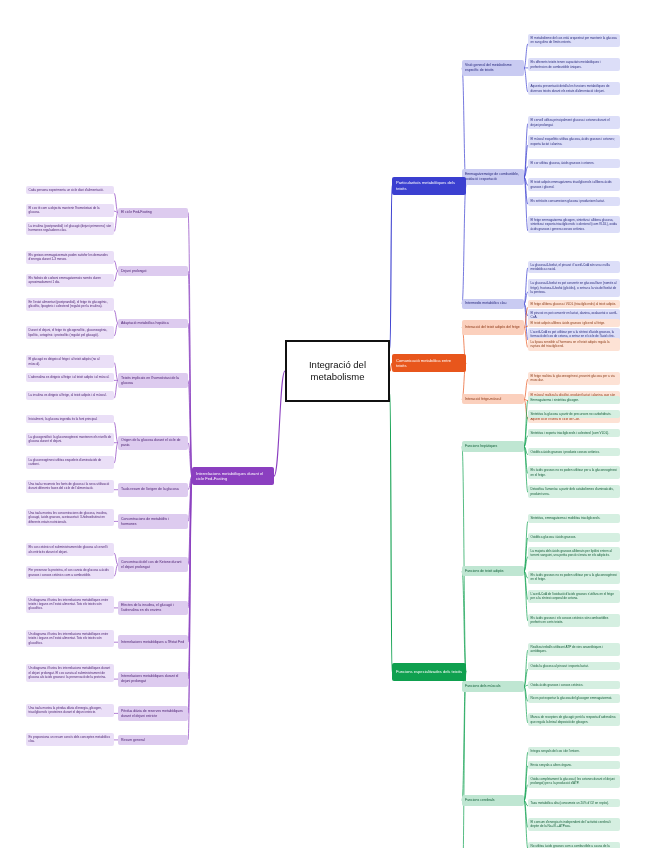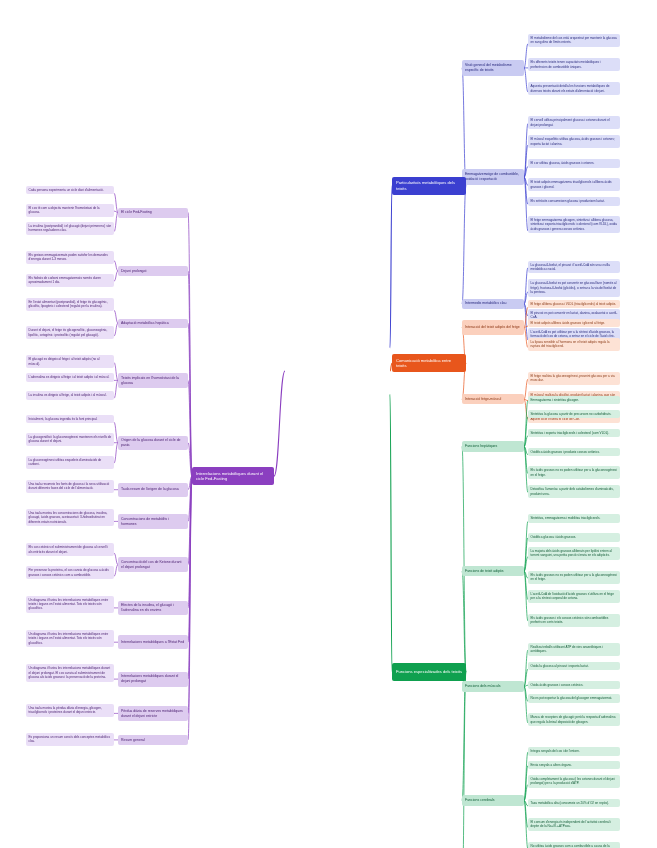--- a/index.html
+++ b/index.html
@@ -133,20 +133,21 @@
       <path d="M192,476.15 C190,476.15 190,607.9 188,607.9" stroke="#8b3fc0" fill="none" stroke-width="0.7"></path>
       <path d="M192,476.15 C190,476.15 190,642.1999999999999 188,642.1999999999999" stroke="#8b3fc0" fill="none" stroke-width="0.7"></path>
       <path d="M192,476.15 C190,476.15 190,679.0999999999999 188,679.0999999999999" stroke="#8b3fc0" fill="none" stroke-width="0.7"></path>
       <path d="M192,476.15 C190,476.15 190,713.3999999999999 188,713.3999999999999" stroke="#8b3fc0" fill="none" stroke-width="0.7"></path>
       <path d="M192,476.15 C190,476.15 190,739.9 188,739.9" stroke="#8b3fc0" fill="none" stroke-width="0.7"></path>
       <path d="M390,348 C391,348 391,185.875 392,185.875" stroke="#3b3fd0" fill="none" stroke-width="1.1"></path>
       <path d="M390,371 C391,371 391,363.34999999999997 392,363.34999999999997" stroke="#e8561c" fill="none" stroke-width="1.1"></path>
       <path d="M390,394 C391,394 391,671.675 392,671.675" stroke="#0fa04f" fill="none" stroke-width="1.1"></path>
       <path d="M285,371 C279.5,371 279.5,476.15 274,476.15" stroke="#8b3fc0" fill="none" stroke-width="1.1"></path>
     </svg>
+<div class="node central" style="left: 285px; top: 340px; width: 105px; height: 62px;">Integració del metabolisme</div>
     <div class="node l3 blue" style="left: 528px; top: 34px; width: 92px;">El metabolisme del cos està orquestrat per mantenir la glucosa en sang dins de límits estrets.</div>
     <div class="node l3 blue" style="left: 528px; top: 58.1px; width: 92px;">Els diferents teixits tenen capacitats metabòliques i preferències de combustible úniques.</div>
     <div class="node l3 blue" style="left: 528px; top: 82.2px; width: 92px;">Aquesta presentació detalla les funcions metabòliques de diversos teixits durant els estats d'alimentació i dejuni.</div>
     <div class="node l2 blue" style="left: 462px; top: 60px; width: 62px; min-height: 15.8px;">Visió general del metabolisme específic de teixits</div>
     <div class="node l3 blue" style="left: 528px; top: 116.3px; width: 92px;">El cervell utilitza principalment glucosa i cetones durant el dejuni prolongat.</div>
     <div class="node l3 blue" style="left: 528px; top: 135.2px; width: 92px;">El múscul esquelètic utilitza glucosa, àcids grassos i cetones; exporta lactat i alanina.</div>
     <div class="node l3 blue" style="left: 528px; top: 159.3px; width: 92px;">El cor utilitza glucosa, àcids grassos i cetones.</div>
     <div class="node l3 blue" style="left: 528px; top: 178.2px; width: 92px;">El teixit adipós emmagatzema triacilglicerols i allibera àcids grassos i glicerol.</div>
     <div class="node l3 blue" style="left: 528px; top: 197.1px; width: 92px;">Els eritròcits consumeixen glucosa i produeixen lactat.</div>
     <div class="node l3 blue" style="left: 528px; top: 216px; width: 92px;">El fetge emmagatzema glicogen, sintetitza i allibera glucosa, sintetitza i exporta triacilglicerols i colesterol (com VLDL), oxida àcids grassos i genera cossos cetònics.</div>

